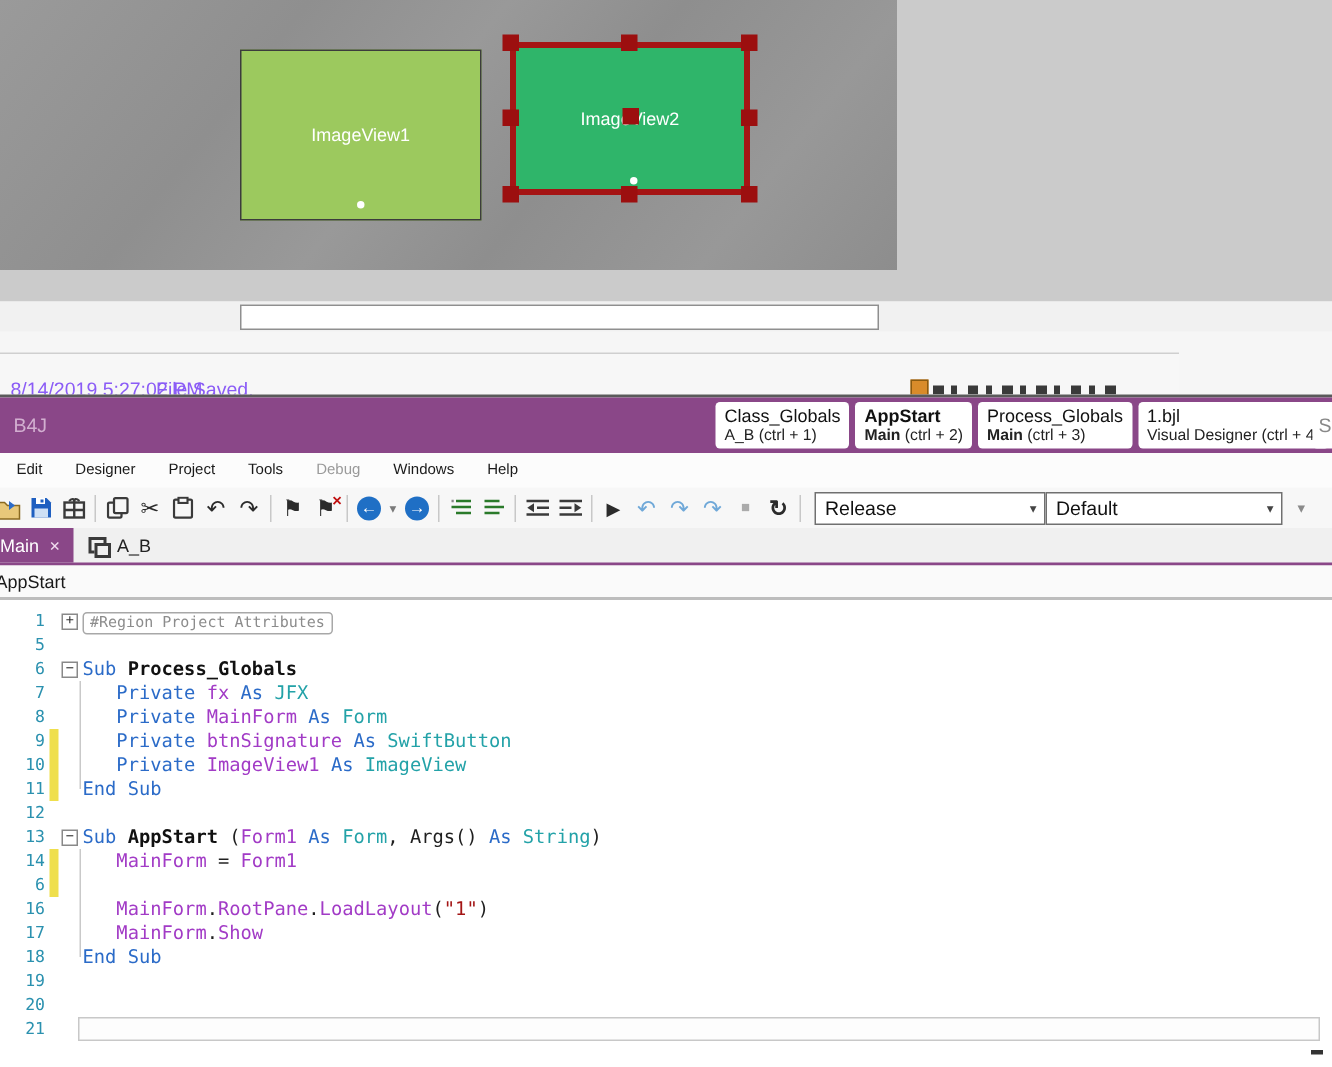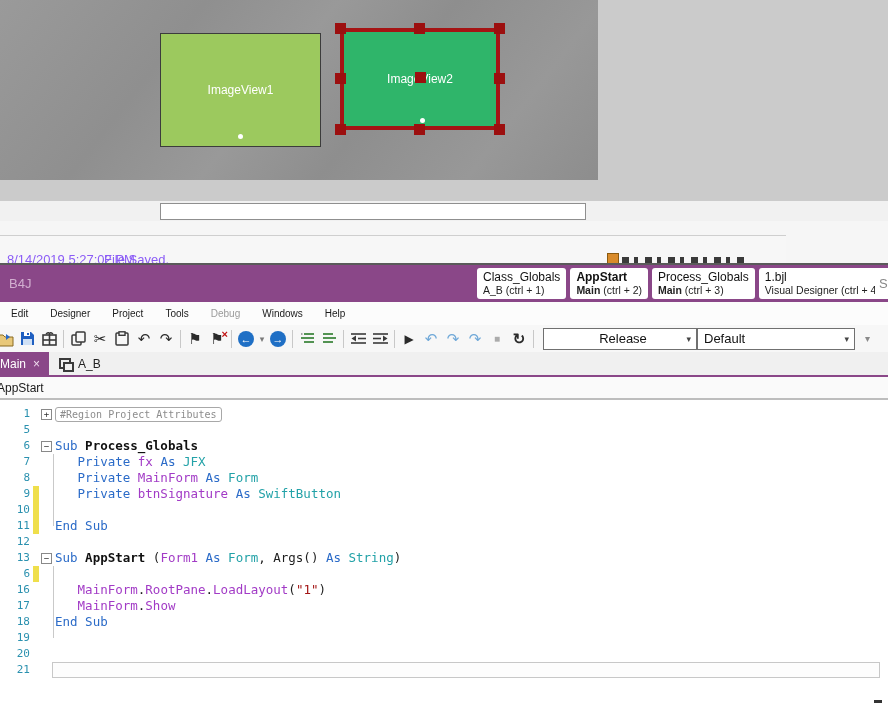--- a/index.html
+++ b/index.html
@@ -52,21 +52,21 @@
      font-size:15px;color:#2b2b2b;flex:0 0 auto;}
   .tsep{width:1px;height:18px;background:#c8c8c8;margin:0 3px;flex:0 0 auto;}
   .glyph-blue{color:#6fa8d8;}
   .glyph-gray{color:#ababab;}
   .circle-btn{width:16px;height:16px;border-radius:50%;background:#1f6fc5;color:#fff;
      display:flex;align-items:center;justify-content:center;font-size:11px;font-weight:bold;}
   .mini-caret{width:10px;font-size:9px;color:#7a7a7a;display:flex;align-items:center;justify-content:center;}
   .combo{height:20px;background:#fff;border:1px solid #707070;display:flex;align-items:center;
      font-size:13px;color:#111;padding-left:6px;position:relative;flex:0 0 auto;}
   .combo .caret{position:absolute;right:5px;font-size:9px;color:#444;}
-  .combo-release{width:146px;margin-left:6px;justify-content:center;}
+  .combo-release{width:146px;margin-left:6px;}
   .combo-default{width:150px;}
   .overflow-btn{margin-left:10px;font-size:10px;color:#8a8a8a;}
 
   .tab-strip{position:absolute;left:0;top:89px;width:888px;height:23px;background:#f0f0f0;
      border-bottom:2px solid #8a4788;box-sizing:content-box;display:flex;}
   .etab-main{margin-left:-12px;background:#8a4788;color:#fff;font-size:12px;display:flex;align-items:center;
      padding:0 9px 0 12px;gap:7px;}
   .etab-close{font-size:12px;color:#f0dcef;}
   .etab-ab{display:flex;align-items:center;gap:6px;padding:0 10px;font-size:12px;color:#222;}
   .ab-icon{position:relative;width:13px;height:12px;}
@@ -332,36 +332,42 @@
           <span class="ctxt"><span class="tk-pl">   </span><span class="tk-kw">Private </span><span class="tk-vr">MainForm </span><span class="tk-kw">As </span><span class="tk-ty">Form</span></span>
         </div>
         <div class="cl">
           <span class="ln">9</span>
           <span class="chbar"></span>
           <span class="ctxt"><span class="tk-pl">   </span><span class="tk-kw">Private </span><span class="tk-vr">btnSignature </span><span class="tk-kw">As </span><span class="tk-ty">SwiftButton</span></span>
         </div>
         <div class="cl">
           <span class="ln">10</span>
           <span class="chbar"></span>
+          <span class="ctxt"><span class="tk-pl">   </span><span class="tk-kw">Private </span><span class="tk-vr">ImageView1 </span><span class="tk-kw">As </span><span class="tk-ty">ImageView</span></span>
         </div>
         <div class="cl">
           <span class="ln">11</span>
           <span class="chbar"></span>
           <span class="ctxt"><span class="tk-kw">End Sub</span></span>
         </div>
         <div class="cl">
           <span class="ln">12</span>
           <span class="ctxt"></span>
         </div>
         <div class="cl">
           <span class="ln">13</span>
           <span class="fold">−</span>
           <span class="ctxt"><span class="tk-kw">Sub </span><span class="tk-df">AppStart </span><span class="tk-pl">(</span><span class="tk-vr">Form1 </span><span class="tk-kw">As </span><span class="tk-ty">Form</span><span class="tk-pl">, Args() </span><span class="tk-kw">As </span><span class="tk-ty">String</span><span class="tk-pl">)</span></span>
         </div>
         <div class="cl">
+          <span class="ln">14</span>
+          <span class="chbar"></span>
+          <span class="ctxt"><span class="tk-pl">   </span><span class="tk-vr">MainForm </span><span class="tk-pl">= </span><span class="tk-vr">Form1</span></span>
+        </div>
+        <div class="cl">
           <span class="ln">6</span>
           <span class="chbar"></span>
           <span class="ctxt"></span>
         </div>
         <div class="cl">
           <span class="ln">16</span>
           <span class="ctxt"><span class="tk-pl">   </span><span class="tk-vr">MainForm</span><span class="tk-pl">.</span><span class="tk-vr">RootPane</span><span class="tk-pl">.</span><span class="tk-vr">LoadLayout</span><span class="tk-pl">(</span><span class="tk-st">"1"</span><span class="tk-pl">)</span></span>
         </div>
         <div class="cl">
           <span class="ln">17</span>

